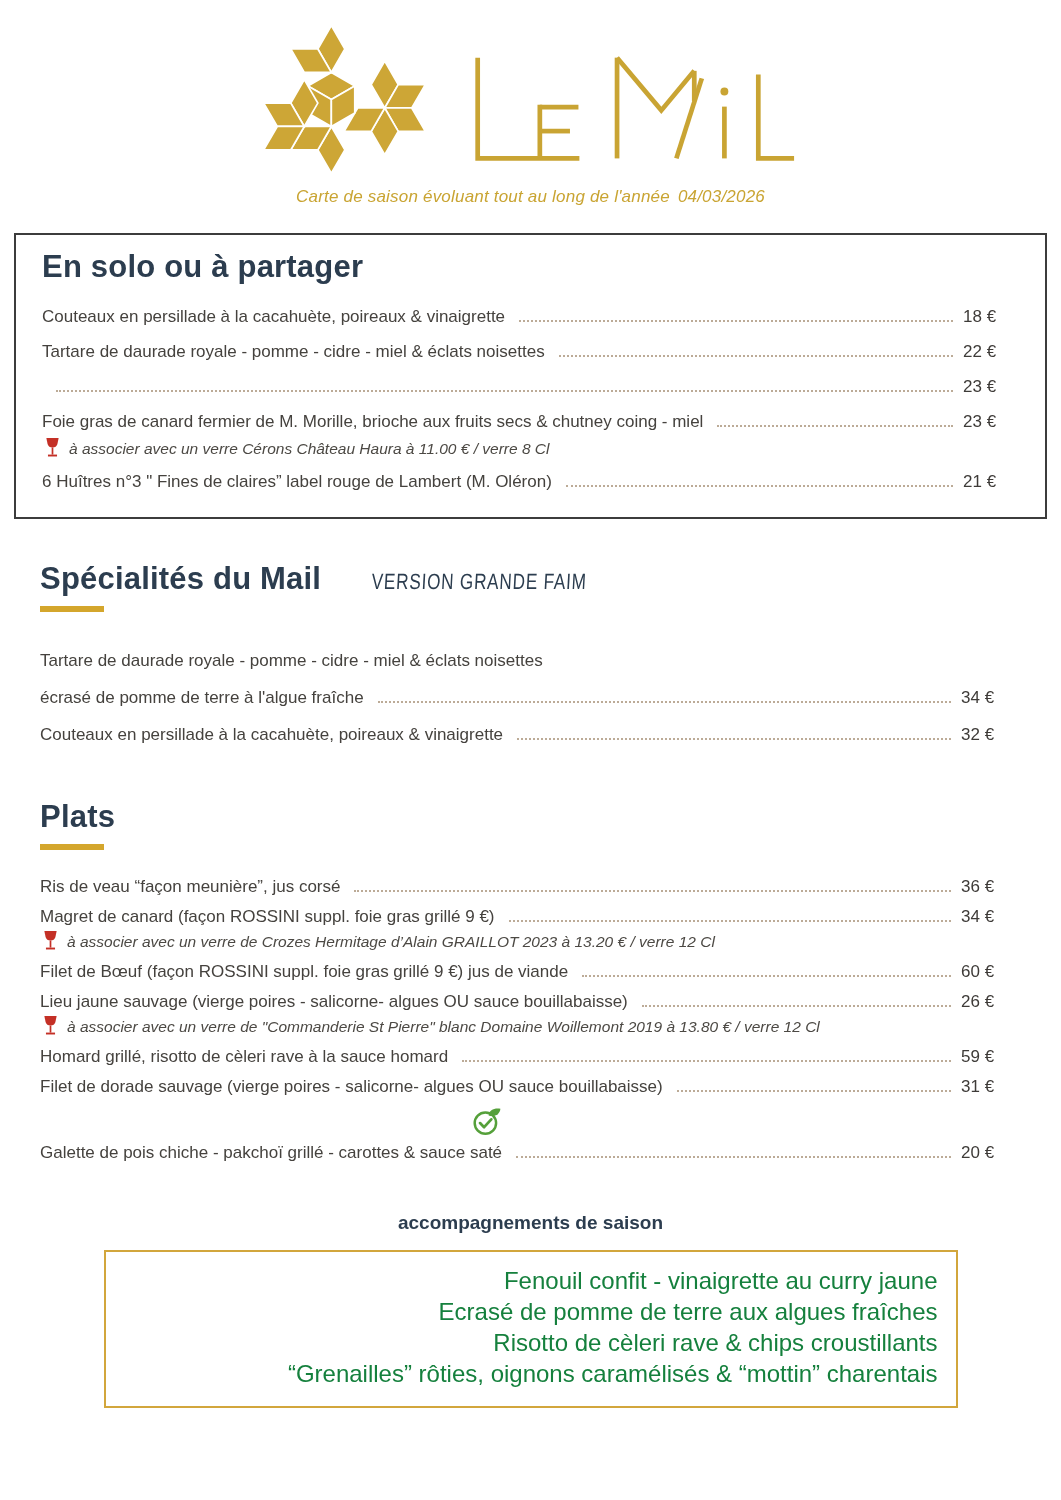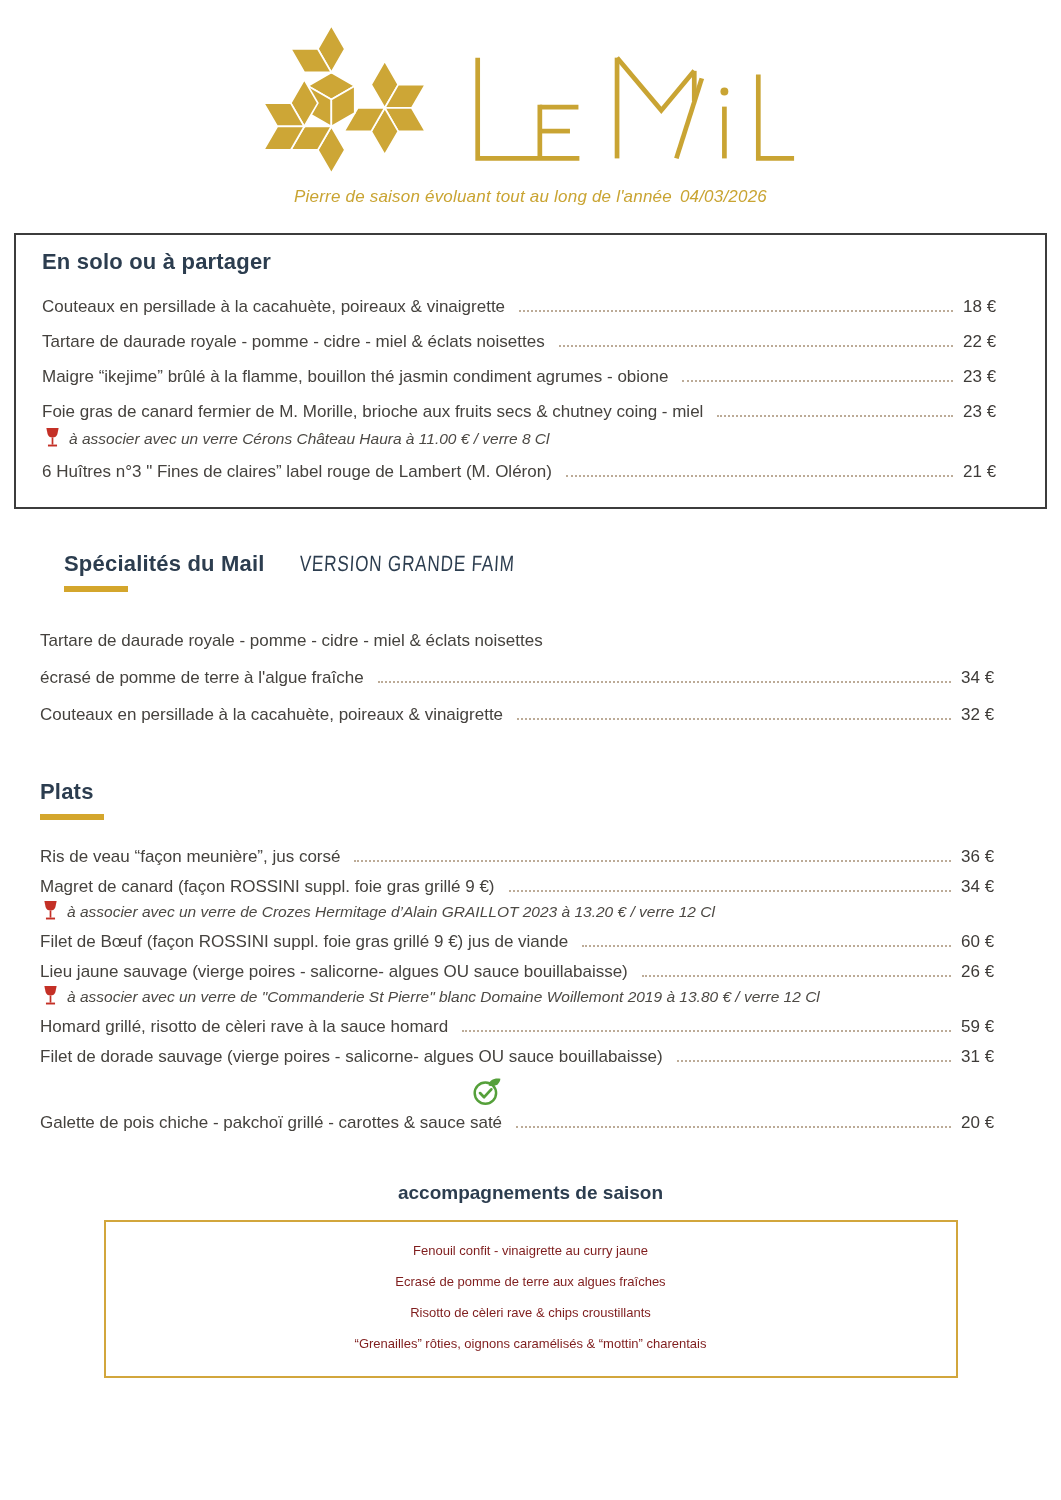--- a/index.html
+++ b/index.html
@@ -14,21 +14,21 @@
   .brand { display:flex; justify-content:center; align-items:flex-end; gap:28px; }
   .brand .mark { display:block; }
   .brand .wordmark { display:block; margin-bottom:12px; }
   .subtitle {
     text-align:center; margin-top:10px; color:#c9a432; font-style:italic;
     font-size:17px; letter-spacing:.2px;
   }
   .subtitle .date { font-style:italic; margin-left:8px; }
 
   
-  .sec-title { color:#2c3d4f; font-weight:bold; font-size:22px; letter-spacing:.2px; }
+  .sec-title { color:#2c3d4f; font-weight:bold; font-size:31px; letter-spacing:.2px; }
   .gold-bar { width:64px; height:6px; background:#d4a62c; margin-top:9px; }
 
   .row { display:flex; align-items:flex-end; padding:7.5px 0; font-size:17px; }
   .row .name { white-space:nowrap; }
   .row .dots {
     flex:1; min-width:26px; margin:0 10px 5px 14px;
     border-bottom:2.6px dotted #bcab97;
   }
   .row .price { min-width:56px; white-space:nowrap; color:#3e3b38; }
   .row.nodots .dots, .row.nodots .price { visibility:hidden; }
@@ -42,42 +42,42 @@
   
   .solo-box {
     margin:26px 14px 0 14px; border:2px solid #3c3c3c;
     padding:14px 26px 18px 26px;
   }
   .solo-box .sec-title { margin-bottom:14px; }
 
   
   .section { margin:0 44px 0 40px; }
   .spec { margin-top:42px; }
-  .spec-head { display:flex; align-items:baseline; gap:34px;margin-left:24px; }
+  .spec-head { display:flex; align-items:baseline; gap:50px; }
   .spec-tag {
     color:#2c3d4f; font-size:22px; letter-spacing:1px;
     transform:scaleX(.78) skewX(-4deg); transform-origin:left bottom; white-space:nowrap;
   }
   .spec .list { margin-top:30px; }
   .spec .row { padding:8.5px 0; }
 
   .plats { margin-top:46px; }
   .plats .list { margin-top:22px; }
   .plats .row { padding:5px 0; }
   .veg-row .name { display:inline-flex; align-items:flex-end; gap:10px;flex-direction:column; }
   .veg-row svg { margin-bottom:-3px; }
 
   
   .accomp { margin-top:44px; }
   .accomp-title { text-align:center; color:#2c3d4f; font-weight:bold; font-size:19px; }
   .accomp-box {
     width:854px; margin:16px auto 0 auto; border:2px solid #d2a63c;
     padding:13px 18px 17px 18px;
   }
-  .accomp-box .line { text-align:center; font-size:13px; line-height:31px; color:#7f1d1d; }
+  .accomp-box .line { text-align:right; font-size:24px; line-height:31px; color:#15803d; }
 </style>
 </head>
 <body>
 
 <div class="page">
 
   <div class="brand">
     <svg class="mark" width="178" height="153" viewBox="0 -30 250 215" xmlns="http://www.w3.org/2000/svg">
       <g fill="#cda636" stroke="#ffffff" stroke-width="2.4">
 
@@ -110,37 +110,36 @@
         <path d="M162,6 V113"></path>
           <path d="M162,6 L209,62 L244,20"></path>
           <path d="M244,20 V52"></path>
         <path d="M225,113 L252,28"></path>
         <path d="M276,58 V113"></path>
         <path d="M312,24 V113 H350"></path>
       </g>
       <circle cx="276" cy="42" r="4.2" fill="#c9a433"></circle>
     </svg>
   </div>
-  <div class="subtitle"><span>Pierre de saison évoluant tout au long de l'année</span><span class="date">04/03/2026</span></div>
+  <div class="subtitle"><span>Carte de saison évoluant tout au long de l'année</span><span class="date">04/03/2026</span></div>
 
   <div class="solo-box">
     <div class="sec-title">En solo ou à partager</div>
 
     <div class="row">
       <span class="name">Couteaux en persillade à la cacahuète, poireaux &amp; vinaigrette</span>
       <span class="dots"></span>
       <span class="price">18 €</span>
     </div>
     <div class="row">
       <span class="name">Tartare de daurade royale - pomme - cidre - miel &amp; éclats noisettes</span>
       <span class="dots"></span>
       <span class="price">22 €</span>
     </div>
     <div class="row">
-      <span class="name">Maigre “ikejime” brûlé à la flamme, bouillon thé jasmin condiment agrumes - obione</span>
       <span class="dots"></span>
       <span class="price">23 €</span>
     </div>
     <div class="row">
       <span class="name">Foie gras de canard fermier de M. Morille, brioche aux fruits secs &amp; chutney coing - miel</span>
       <span class="dots"></span>
       <span class="price">23 €</span>
     </div>
     <div class="pairing">
       <svg width="17" height="21" viewBox="0 0 18 22">

